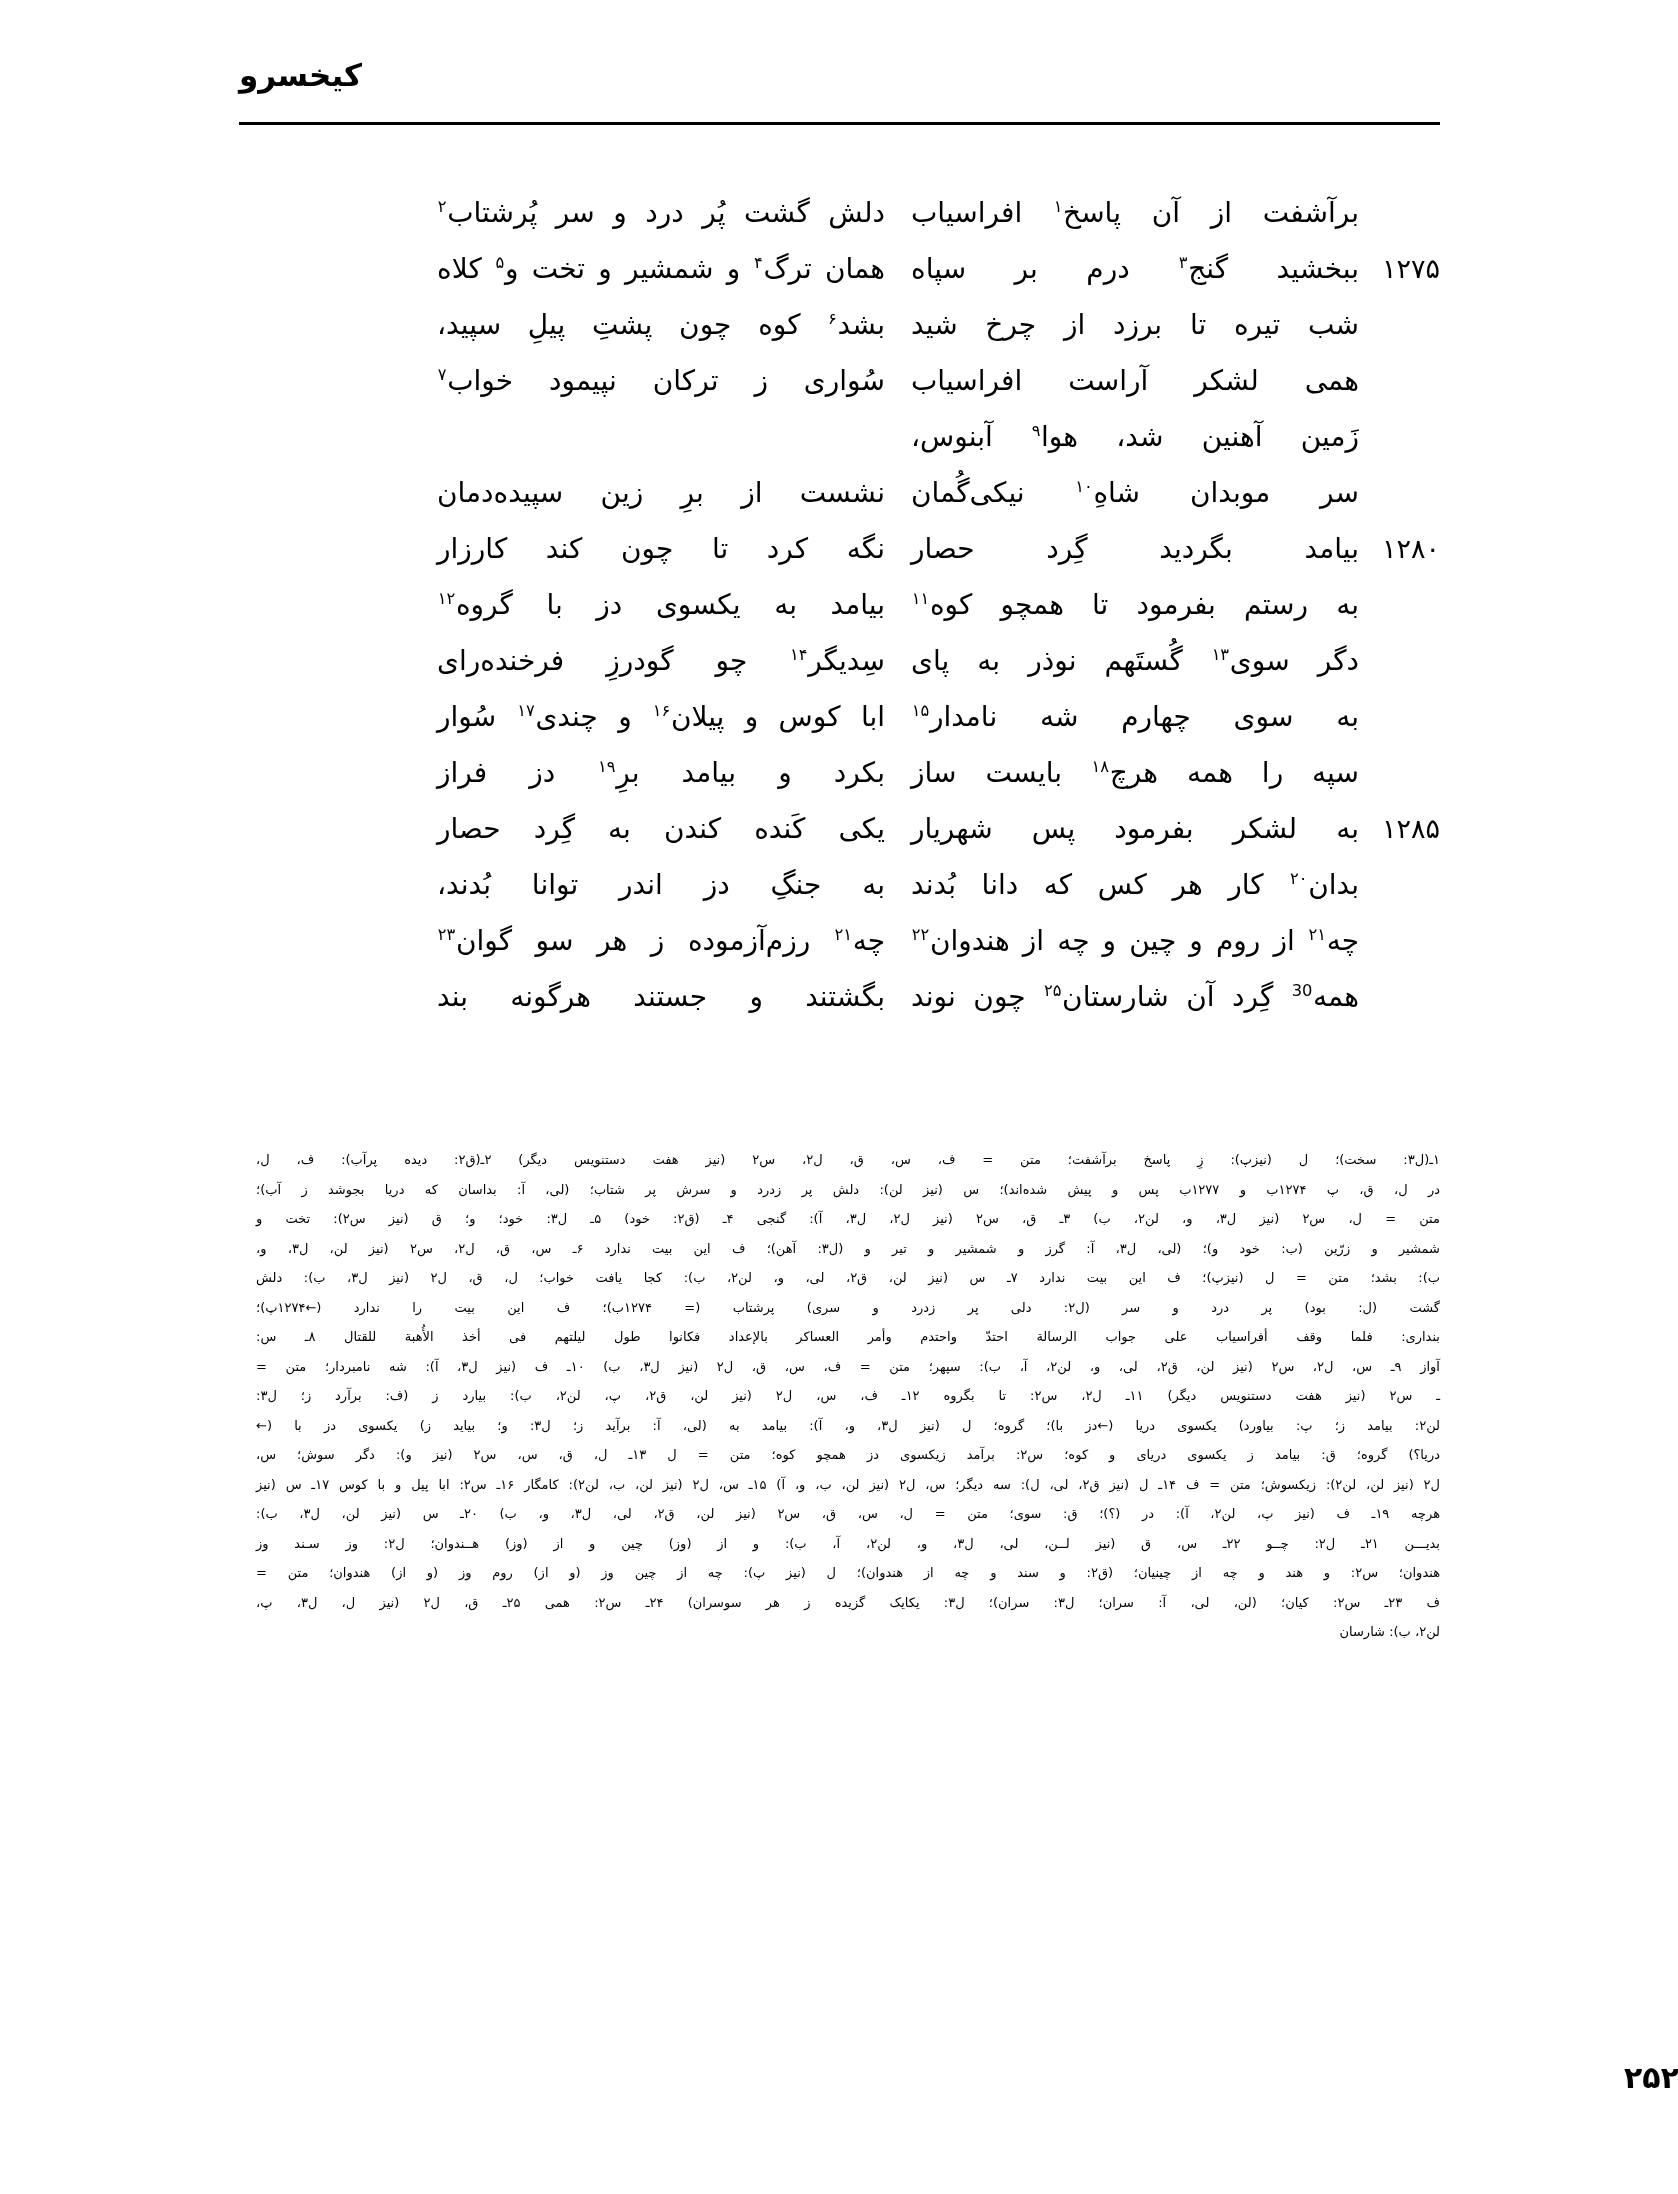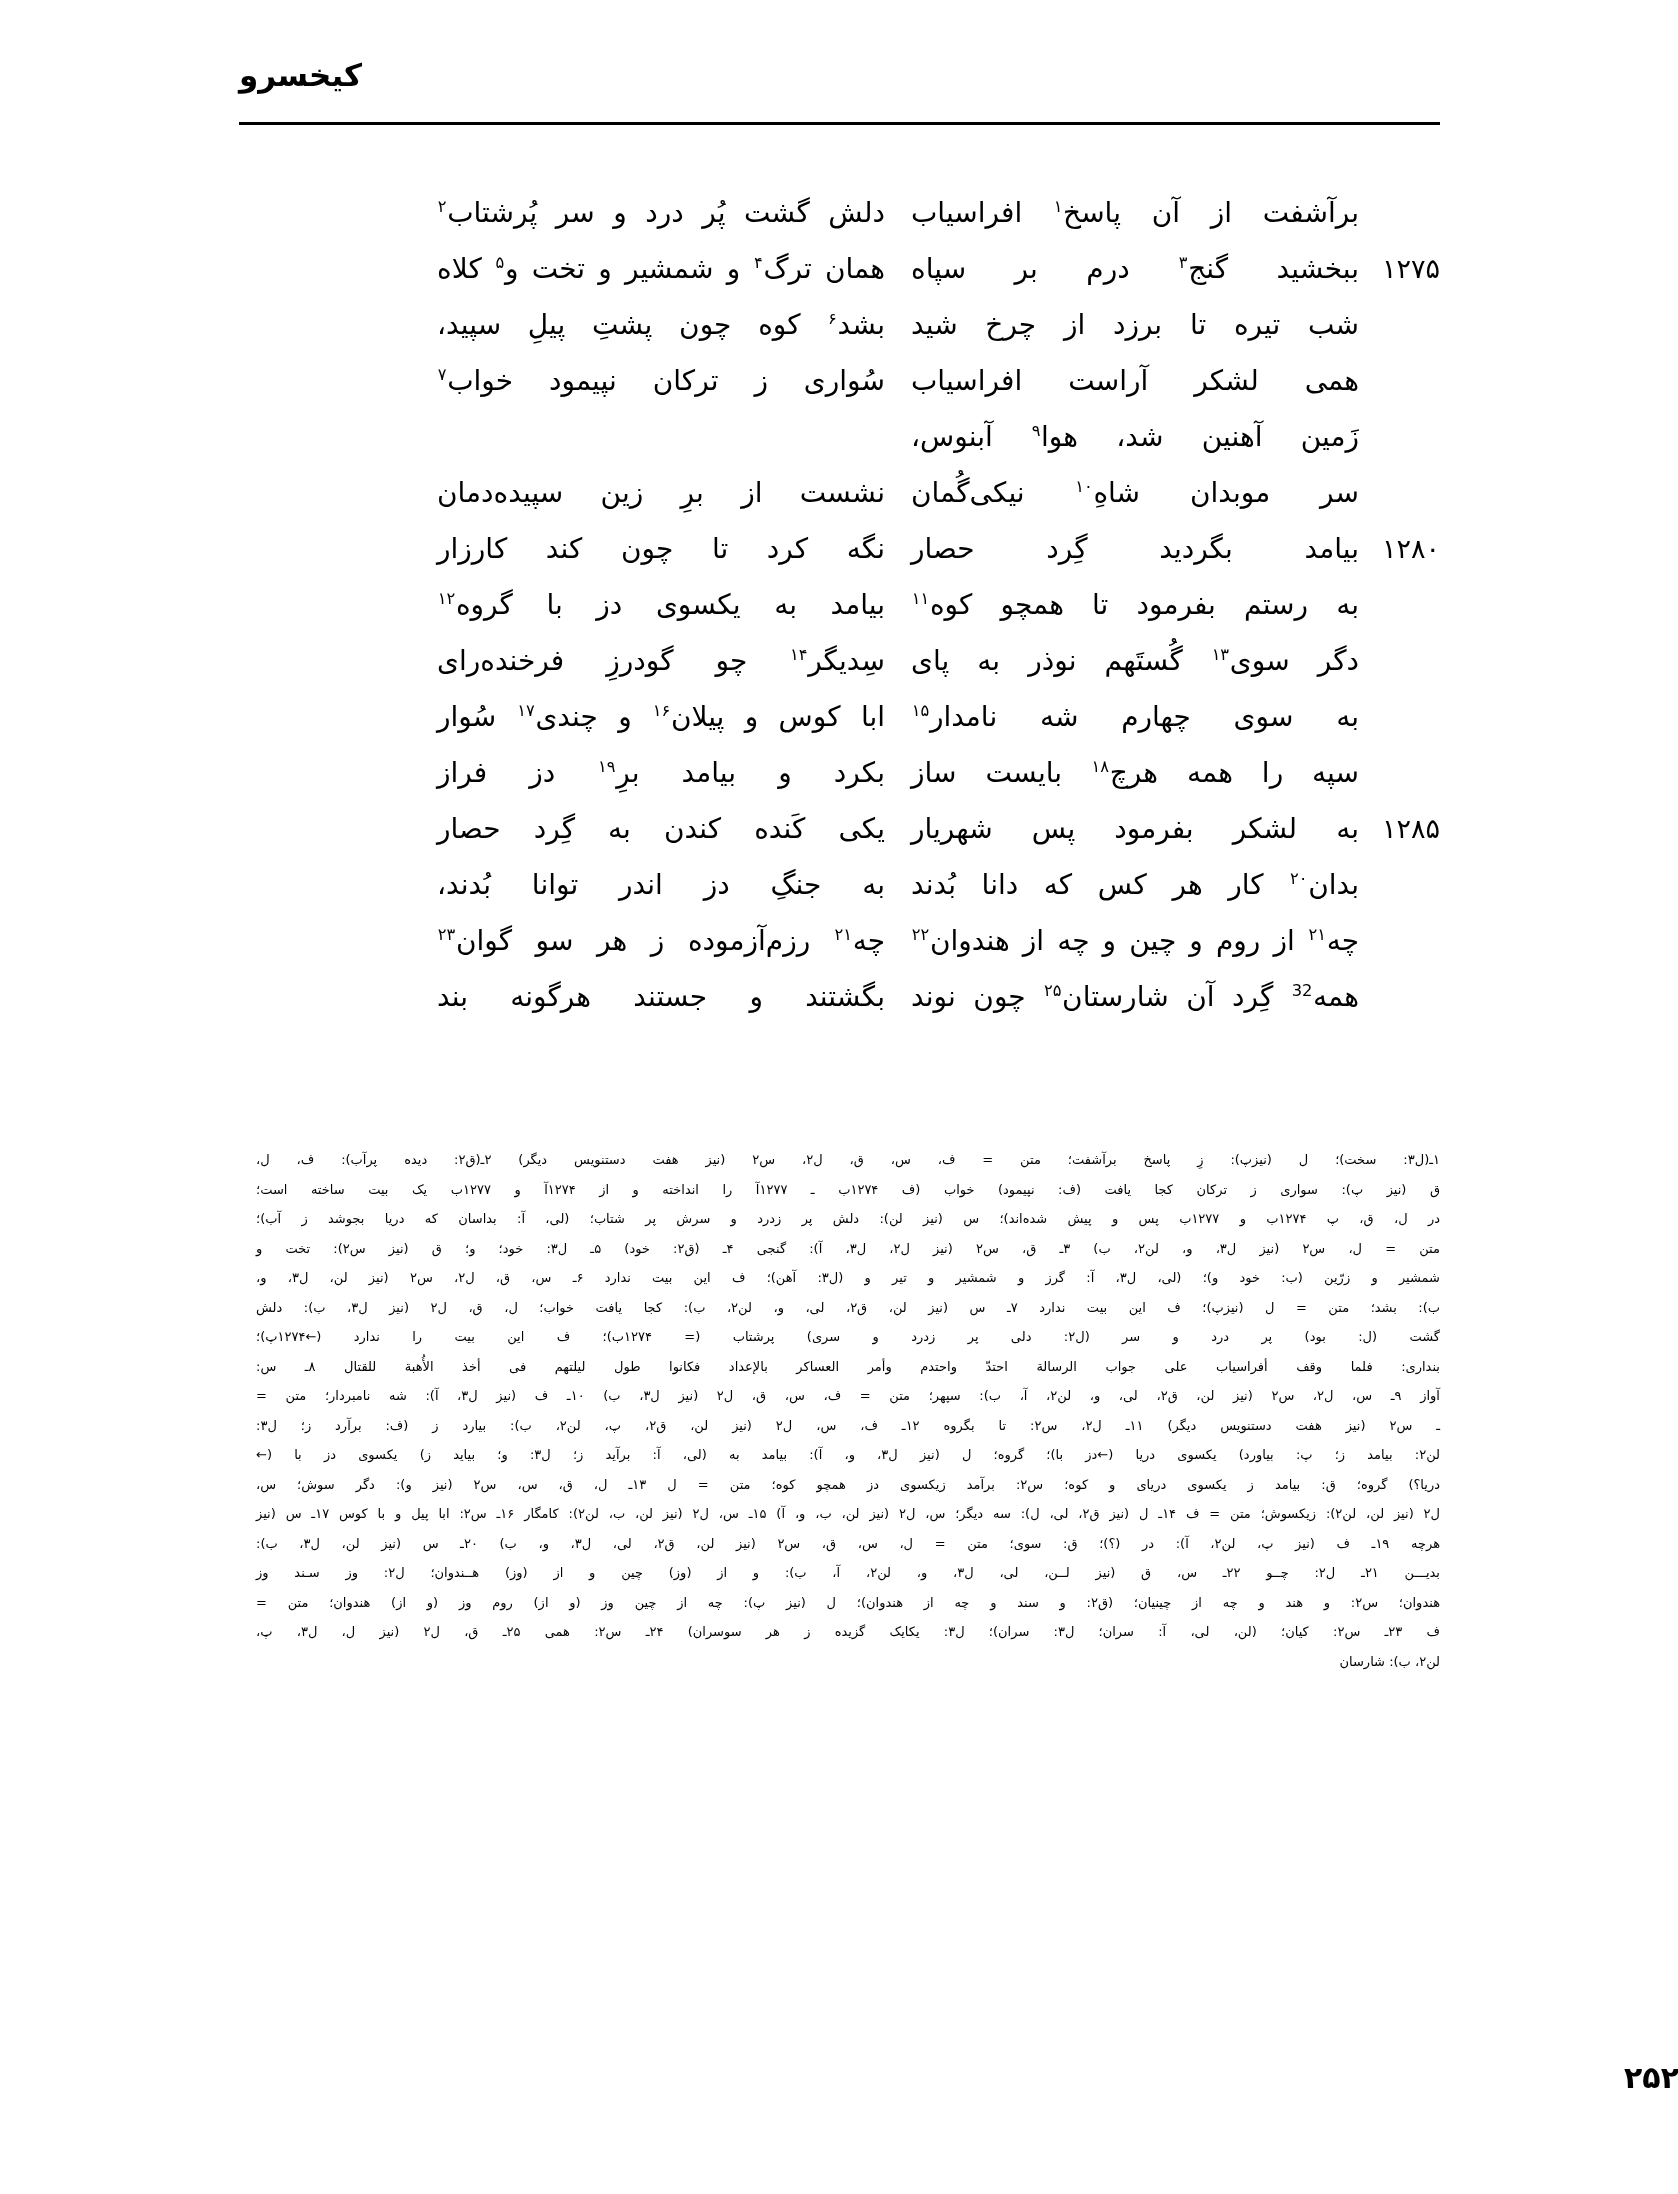--- a/index.html
+++ b/index.html
@@ -190,28 +190,27 @@
         <div class="hemi first">بدان<sup class="fn">۲۰</sup> کار هر کس که دانا بُدند</div>
         <div class="hemi second">به جنگِ دز اندر توانا بُدند،</div>
       </div>
       <div class="couplet">
         <div class="num"></div>
         <div class="hemi first">چه<sup class="fn">۲۱</sup> از روم و چین و چه از هندوان<sup class="fn">۲۲</sup></div>
         <div class="hemi second">چه<sup class="fn">۲۱</sup> رزم‌آزموده ز هر سو گوان<sup class="fn">۲۳</sup></div>
       </div>
       <div class="couplet">
         <div class="num"></div>
-        <div class="hemi first">همه<sup class="fn">32</sup> گِرد آن شارستان<sup class="fn">۲۵</sup> چون نوند</div>
+        <div class="hemi first">همه<sup class="fn">30</sup> گِرد آن شارستان<sup class="fn">۲۵</sup> چون نوند</div>
         <div class="hemi second">بگشتند و جستند هرگونه بند</div>
       </div>
     </div>
 
   <div class="apparatus" id="apparatus">
       <p>۱ـ(ل۳: سخت)؛ ل (نیزپ): زِ پاسخ برآشفت؛ متن = ف، س، ق، ل۲، س۲ (نیز هفت دستنویس دیگر)       ۲ـ(ق۲: دیده پرآب): ف، ل،</p>
-      <p>ق (نیز پ): سواری ز ترکان کجا یافت (ف: نپیمود) خواب (ف ۱۲۷۴ب ـ ۱۲۷۷آ را انداخته و از ۱۲۷۴آ و ۱۲۷۷ب یک بیت ساخته است؛</p>
       <p>در ل، ق، پ ۱۲۷۴ب و ۱۲۷۷ب پس و پیش شده‌اند)؛ س (نیز لن): دلش پر زدرد و سرش پر شتاب؛ (لی، آ: بداسان که دریا بجوشد ز آب)؛</p>
       <p>متن = ل، س۲ (نیز ل۳، و، لن۲، ب)       ۳ـ ق، س۲ (نیز ل۲، ل۳، آ): گنجی       ۴ـ (ق۲: خود)       ۵ـ ل۳: خود؛ و؛ ق (نیز س۲): تخت و</p>
       <p>شمشیر و زرّین (ب: خود و)؛ (لی، ل۳، آ: گرز و شمشیر و تیر و (ل۳: آهن)؛ ف این بیت ندارد       ۶ـ س، ق، ل۲، س۲ (نیز لن، ل۳، و،</p>
       <p>ب): بشد؛ متن = ل (نیزپ)؛ ف این بیت ندارد       ۷ـ س (نیز لن، ق۲، لی، و، لن۲، ب): کجا یافت خواب؛ ل، ق، ل۲ (نیز ل۳، ب): دلش</p>
       <p>گشت (ل: بود) پر درد و سر (ل۲: دلی پر زدرد و سری) پرشتاب (= ۱۲۷۴ب)؛ ف این بیت را ندارد (←۱۲۷۴پ)؛</p>
       <p>بنداری: فلما وقف أفراسیاب علی جواب الرسالة احتدّ واحتدم وأمر العساکر بالإعداد فکانوا طول لیلتهم فی أخذ الأُهبة للقتال       ۸ـ س:</p>
       <p>آواز       ۹ـ س، ل۲، س۲ (نیز لن، ق۲، لی، و، لن۲، آ، ب): سپهر؛ متن = ف، س، ق، ل۲ (نیز ل۳، ب)       ۱۰ـ ف (نیز ل۳، آ): شه نامبردار؛ متن =</p>
       <p>ـ س۲ (نیز هفت دستنویس دیگر)       ۱۱ـ ل۲، س۲: تا بگروه       ۱۲ـ ف، س، ل۲ (نیز لن، ق۲، پ، لن۲، ب): بیارد ز (ف: برآرد ز؛ ل۳:</p>
       <p>لن۲: بیامد ز؛ پ: بیاورد) یکسوی دریا (←دز با)؛ گروه؛ ل (نیز ل۳، و، آ): بیامد به (لی، آ: برآید ز؛ ل۳: و؛ بیاید ز) یکسوی دز با (←</p>
       <p>دریا؟) گروه؛ ق: بیامد ز یکسوی دریای و کوه؛ س۲: برآمد زیکسوی دز همچو کوه؛ متن = ل       ۱۳ـ ل، ق، س، س۲ (نیز و): دگر سوش؛ س،</p>

